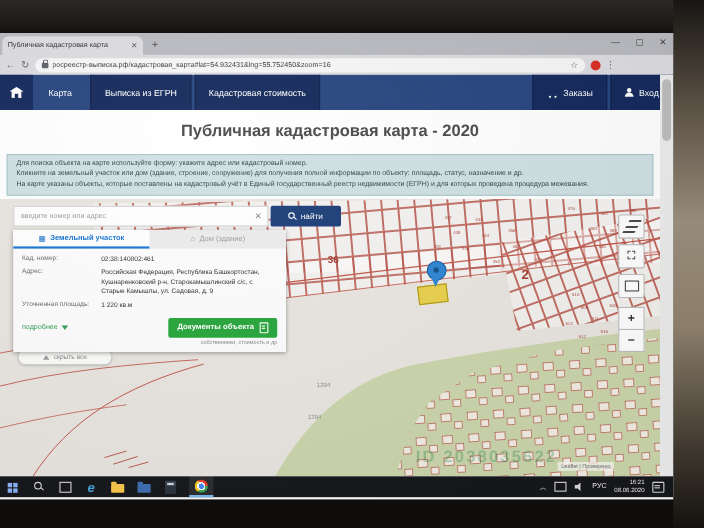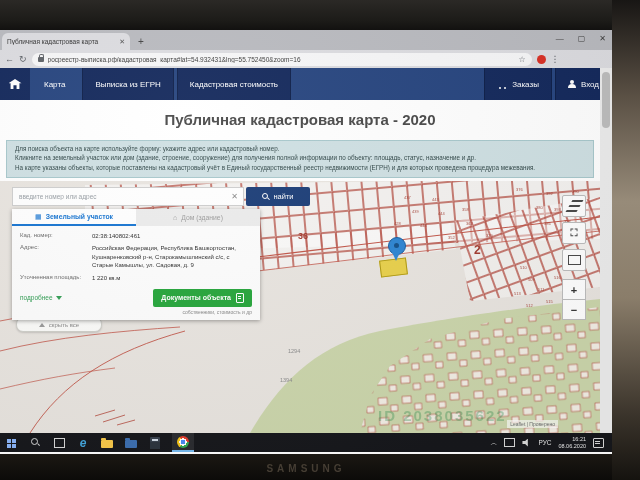--- a/index.html
+++ b/index.html
@@ -420,17 +420,14 @@
           <div>16:21</div>
           <div>08.06.2020</div>
         </div>
         <span class="notif-glyph"></span>
       </div>
     </div>
 
     <div class="glare"></div>
   </div>
 
-  <div class="bezel-bottom">
-    <div class="brand">SAMSUNG</div>
-  </div>
 
 </div>
 
 </body></html>

